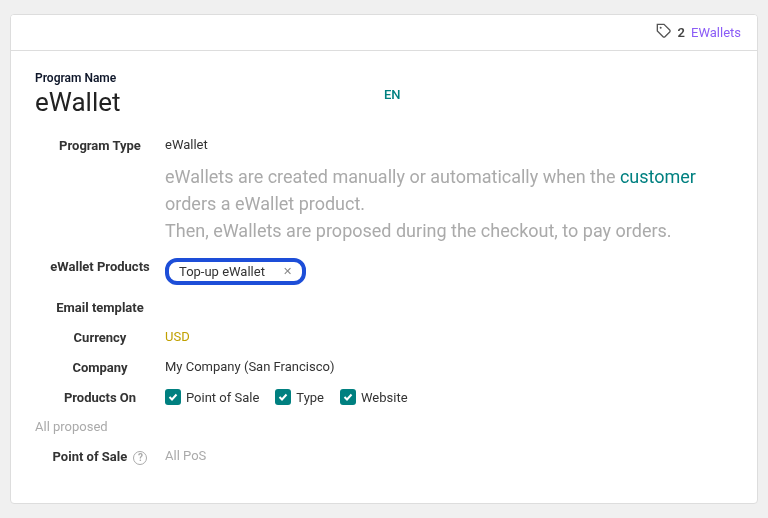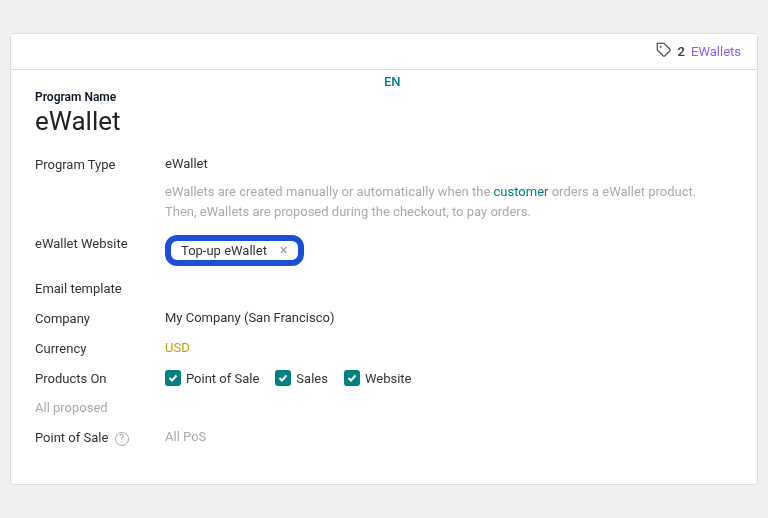--- a/index.html
+++ b/index.html
@@ -45,21 +45,21 @@
     .badge-label {
       font-size: 13px;
       color: #8b5cf6;
     }
     .content {
       padding: 20px 24px 24px 24px;
       position: relative;
     }
     .lang-badge {
       position: absolute;
-      top: 4px;
+      top: 36px;
       left: 50%;
       font-size: 13px;
       color: #008080;
       font-weight: 500;
     }
     .program-name-label {
       font-size: 12px;
       font-weight: 600;
       color: #0f172a;
       margin-bottom: 2px;
@@ -70,49 +70,50 @@
       color: #222;
       margin-bottom: 20px;
     }
     .field-row {
       display: flex;
       margin-bottom: 14px;
       align-items: flex-start;
     }
     .field-label {
       font-size: 13px;
-      font-weight: 400;
+      font-weight: 700;
       color: #333;
       width: 130px;
       min-width: 130px;
       padding-top: 1px;
+      text-align: center;
     }
     .field-value {
       font-size: 13px;
       color: #333;
       flex: 1;
     }
     .field-value.muted {
       color: #aaa;
     }
     .description-text {
-      font-size: 13px;
+      font-size: 18px;
       color: #aaa;
       margin-top: 11px;
       line-height: 1.5;
     }
     .tag-chip {
       display: inline-flex;
       align-items: center;
-      border: 6px solid #1d4ed8;
+      border: 4px solid #1d4ed8;
       border-radius: 12px;
       padding: 2px 10px;
       font-size: 13px;
       color: #333;
-      gap: 12px;
+      gap: 18px;
       justify-content: center;
     }
     .tag-chip .close-x {
       color: #888;
       font-size: 11px;
       cursor: pointer;
     }
     .currency-value {
       color: #c0a000;
       font-size: 13px;
@@ -187,63 +188,63 @@
       <div class="field-value">
         <div>eWallet</div>
         <div class="description-text">
           eWallets are created manually or automatically when the <span style="color:#008080;">customer</span> orders a eWallet product.<br>
           Then, eWallets are proposed during the checkout, to pay orders.
         </div>
       </div>
     </div>
 
     <div class="field-row">
-      <div class="field-label">eWallet Website</div>
+      <div class="field-label">eWallet Products</div>
       <div class="field-value">
         <span class="tag-chip">
           <span>Top-up eWallet</span>
           <span class="close-x">✕</span>
         </span>
       </div>
     </div>
 
     <div class="field-row">
       <div class="field-label">Email template</div>
       <div class="field-value"></div>
     </div>
 
     <div class="field-row">
+      <div class="field-label">Currency</div>
+      <div class="field-value currency-value">USD</div>
+    </div>
+
+    <div class="field-row">
       <div class="field-label">Company</div>
       <div class="field-value">My Company (San Francisco)</div>
-    </div>
-
-    <div class="field-row">
-      <div class="field-label">Currency</div>
-      <div class="field-value currency-value">USD</div>
     </div>
 
     <div class="field-row">
       <div class="field-label">Products On</div>
       <div class="field-value">
         <div class="available-on-row">
           <div class="checkbox-item">
             <div class="checkbox-icon">
               <svg viewBox="0 0 10 10" fill="none" stroke="white" stroke-width="2">
                 <polyline points="1.5,5 4,7.5 8.5,2.5"></polyline>
               </svg>
             </div>
             <span>Point of Sale</span>
           </div>
           <div class="checkbox-item">
             <div class="checkbox-icon">
               <svg viewBox="0 0 10 10" fill="none" stroke="white" stroke-width="2">
                 <polyline points="1.5,5 4,7.5 8.5,2.5"></polyline>
               </svg>
             </div>
-            <span>Sales</span>
+            <span>Type</span>
           </div>
           <div class="checkbox-item">
             <div class="checkbox-icon">
               <svg viewBox="0 0 10 10" fill="none" stroke="white" stroke-width="2">
                 <polyline points="1.5,5 4,7.5 8.5,2.5"></polyline>
               </svg>
             </div>
             <span>Website</span>
           </div>
         </div>

